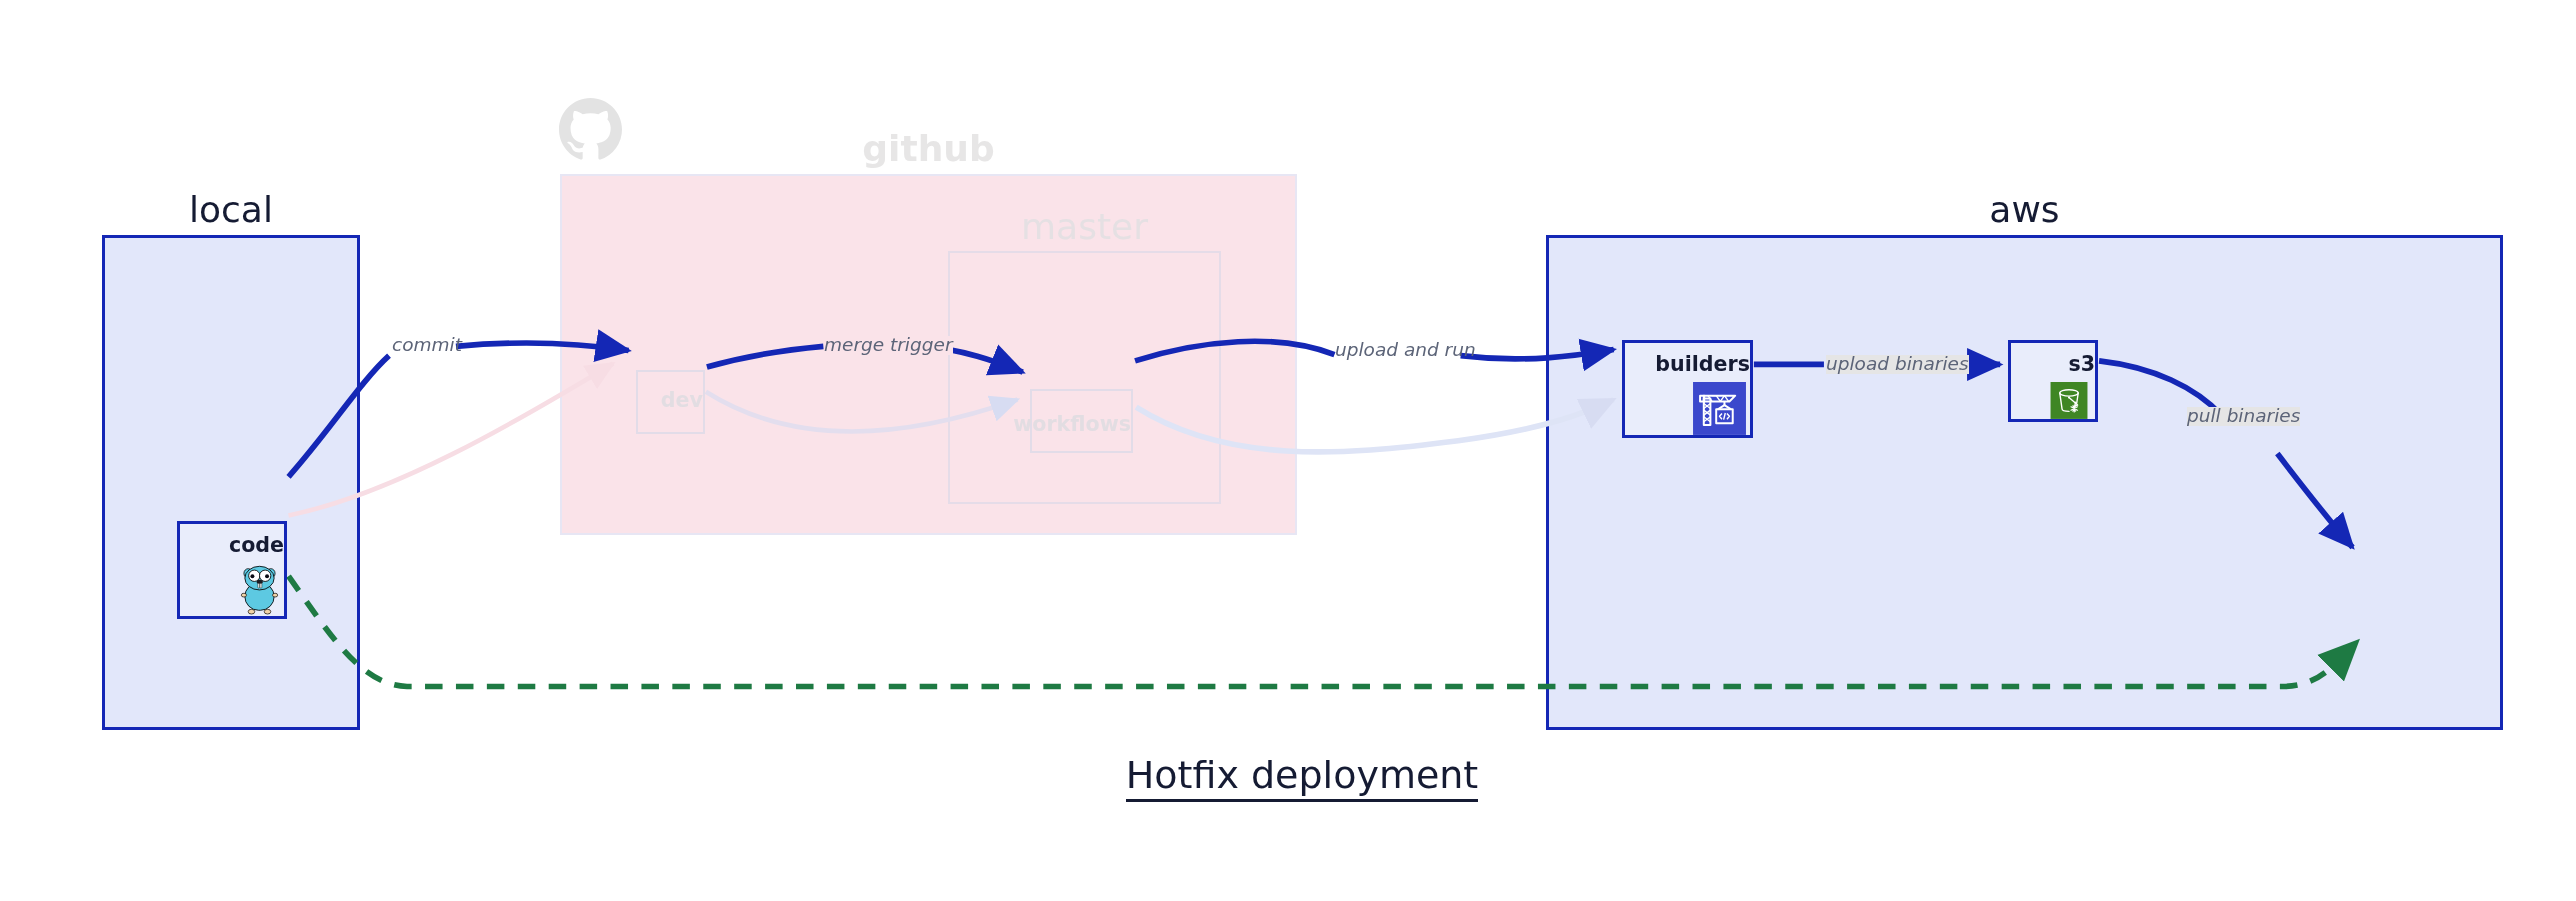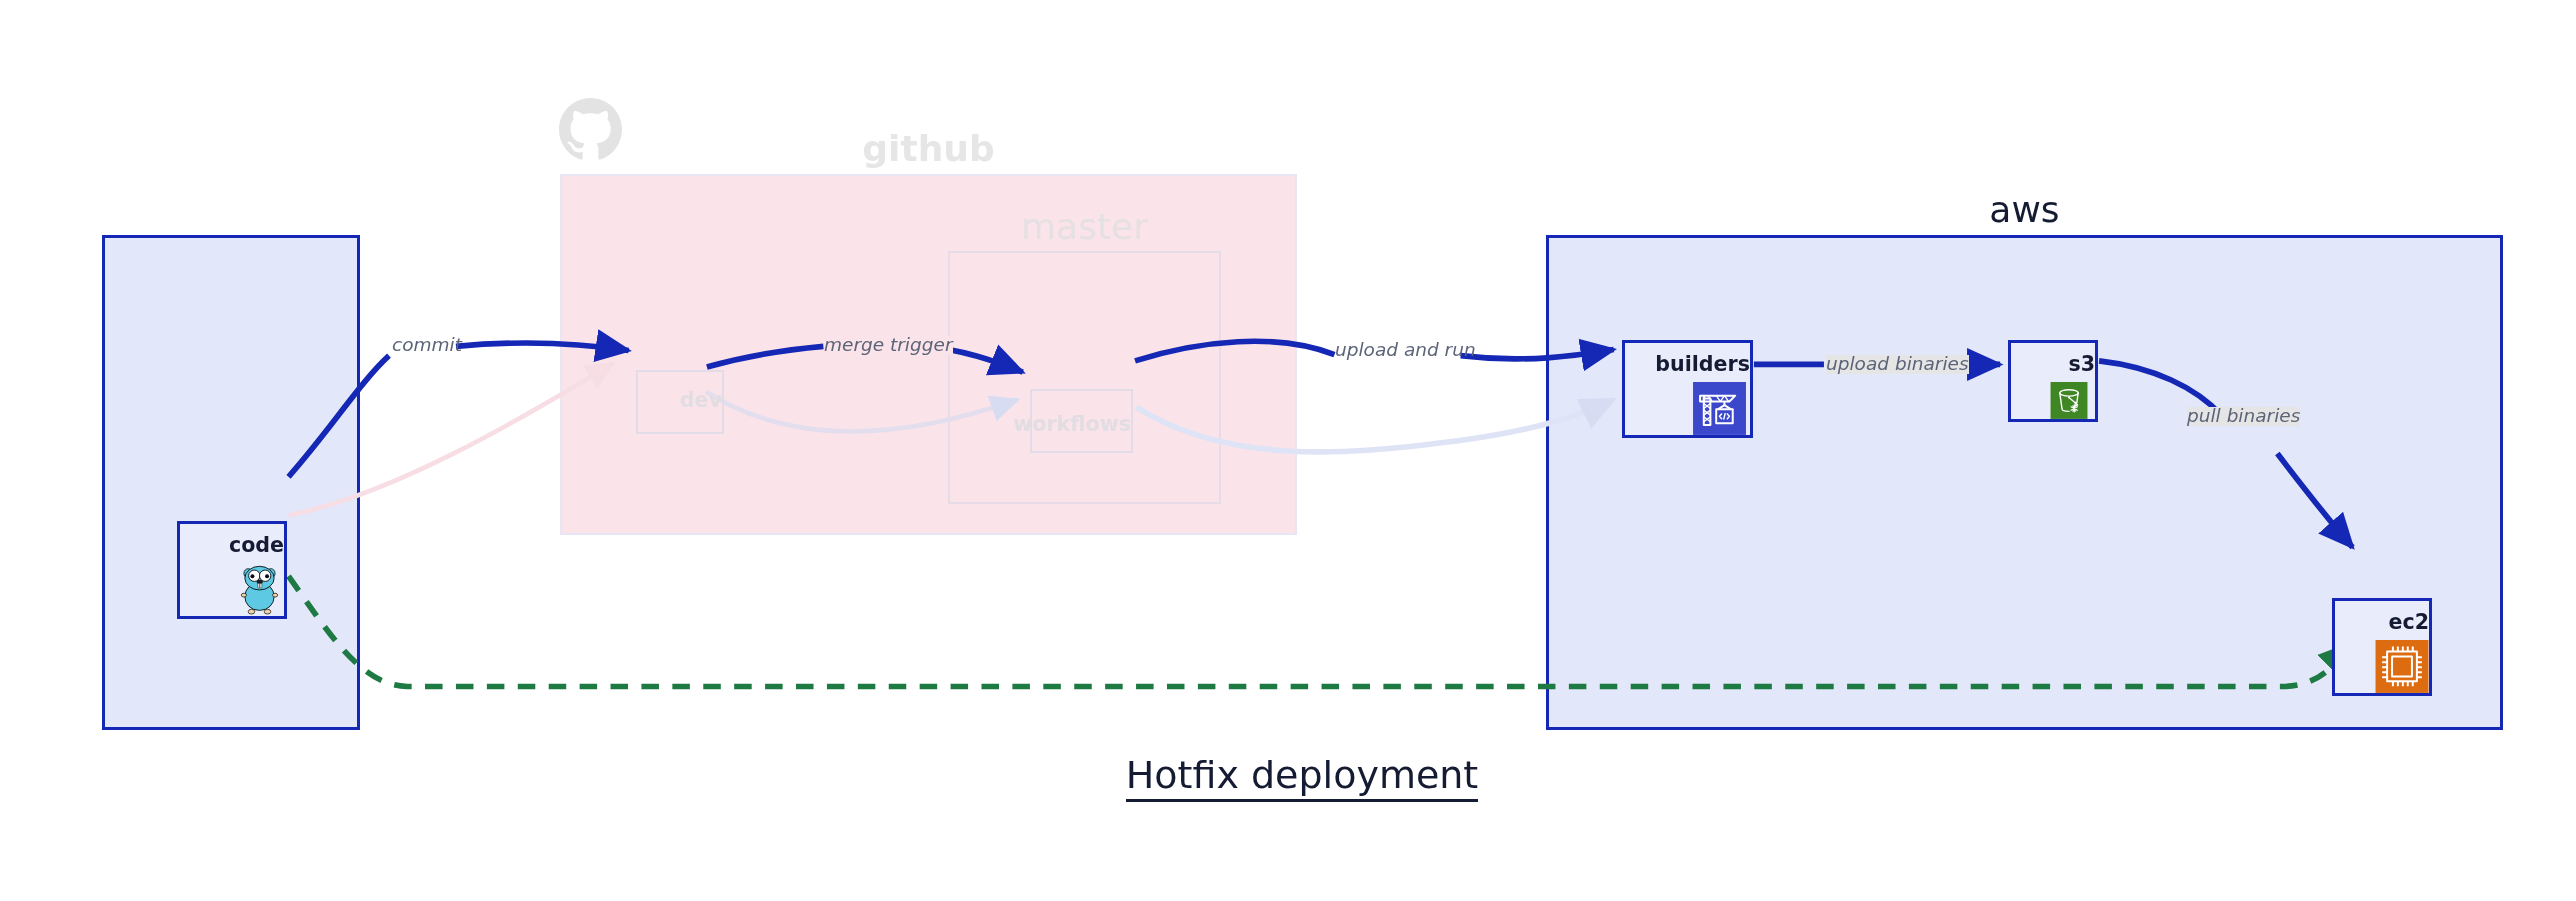--- a/index.html
+++ b/index.html
@@ -67,21 +67,21 @@
 
   .node.ghost{
     background:rgba(255,255,255,0.0);
     border:2.6px solid #E2DCE8;
   }
   .node.ghost .node-title{color:#E2DDE2;}
 
   #node-code{ left:177px; top:477px; width:110px; height:98px; padding-top:11.3px; }
   #node-code .node-icon{margin-top:7.2px;}
 
-  #node-dev{ left:636px; top:326px; width:88px; height:64px; padding-top:17.5px; }
+  #node-dev{ left:636px; top:326px; width:69px; height:64px; padding-top:17.5px; }
   #node-workflows{ left:1030px; top:345px; width:103px; height:64px; padding-top:23px; }
 
   #node-builders{ left:1622px; top:296px; width:131px; height:98px; padding-top:11.3px; }
   #node-builders .node-icon{margin-top:7.2px;}
 
   #node-s3{ left:2008px; top:296px; width:90px; height:82px; padding-top:11.3px; }
   #node-s3 .node-icon{margin-top:7.2px;}
 
   #node-ec2{ left:2332px; top:554px; width:100px; height:98px; padding-top:11.3px; }
   #node-ec2 .node-icon{margin-top:7.2px;}
@@ -109,20 +109,21 @@
   #diagram-title span{
     border-bottom:3.1px solid #151B33;padding-bottom:2.1px;
   }
 </style>
 </head>
 <body>
 
 <div id="stage">
 
   <div class="cluster" id="cluster-local"></div>
+  <div class="cluster-label" id="label-local">local</div>
 
   <div class="cluster" id="cluster-github"></div>
   <div class="cluster-label" id="label-github">github</div>
 
   <div class="cluster" id="cluster-master"></div>
   <div class="cluster-label" id="label-master">master</div>
 
   <div class="cluster" id="cluster-aws"></div>
   <div class="cluster-label" id="label-aws">aws</div>
 
@@ -257,39 +258,19 @@
 
         <g stroke-width="2.1">
           <path d="M41 40 L41 52 M35.5 43 L46.5 49 M46.5 43 L35.5 49"></path>
           <path d="M41 43.5 L38.6 41.6 M41 43.5 L43.4 41.6"></path>
           <path d="M41 48.5 L38.6 50.4 M41 48.5 L43.4 50.4"></path>
         </g>
       </g>
     </svg>
   </div>
 
-  <div class="node" id="node-ec2">
-    <div class="node-title">ec2</div>
-    <svg class="node-icon" width="54" height="54" viewBox="0 0 64 64">
-      <rect x="0" y="0" width="64" height="64" fill="#DD6B10"></rect>
-      <g fill="none" stroke="#ffffff" stroke-width="2.4" stroke-linejoin="round">
-        <rect x="14" y="14" width="36" height="36"></rect>
-        <rect x="20" y="20" width="24" height="24"></rect>
-      </g>
-      <g stroke="#ffffff" stroke-width="2.4" stroke-linecap="butt">
-
-        <path d="M21 14 L21 8 M27 14 L27 8 M33 14 L33 8 M39 14 L39 8 M45 14 L45 8"></path>
-
-        <path d="M21 50 L21 56 M27 50 L27 56 M33 50 L33 56 M39 50 L39 56 M45 50 L45 56"></path>
-
-        <path d="M14 21 L8 21 M14 27 L8 27 M14 33 L8 33 M14 39 L8 39 M14 45 L8 45"></path>
-
-        <path d="M50 21 L56 21 M50 27 L56 27 M50 33 L56 33 M50 39 L56 39 M50 45 L56 45"></path>
-      </g>
-    </svg>
-  </div>
 
   <div id="diagram-title">
     <span>Hotfix deployment</span>
   </div>
 
 </div>
 
 
 </body></html>

